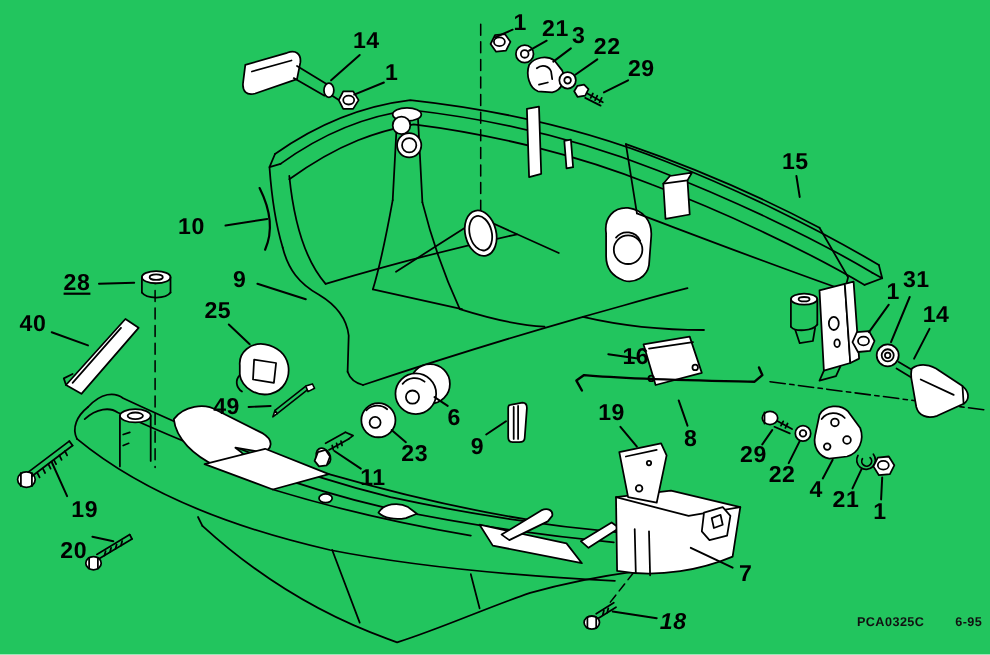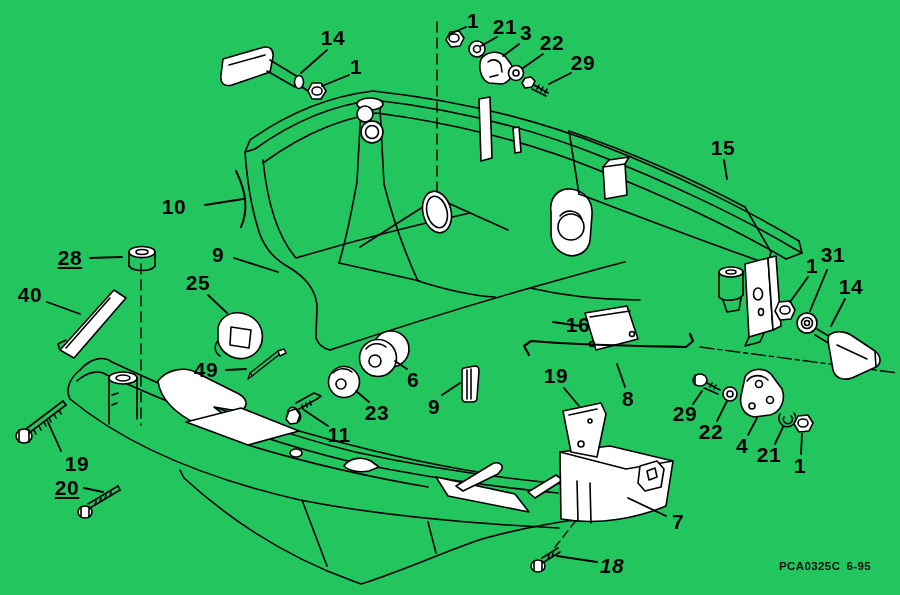--- a/index.html
+++ b/index.html
@@ -5,21 +5,21 @@
   html,body{margin:0;padding:0;background:#fff;}
   .stage{position:relative;width:900px;height:595px;background:#22c55e;overflow:hidden;
          font-family:"Liberation Sans",sans-serif;}
   .stage svg{position:absolute;left:0;top:0;}
   #callout-layer{position:absolute;left:0;top:0;width:900px;height:595px;pointer-events:none;}
   .callout{position:absolute;transform:translate(-50%,-50%);
            font:bold 21px "Liberation Sans",sans-serif;color:#000;letter-spacing:.5px;
            white-space:nowrap;}
   .footer{position:absolute;top:560px;left:779px;font:bold 11.5px "Liberation Sans",sans-serif;
           color:#111;letter-spacing:.4px;}
-  .footer .code{margin-right:6px;}
+  .footer .code{margin-right:28px;}
 </style>
 </head>
 <body>
 
 <div class="stage">
 
   <svg width="900" height="595" viewBox="0 0 900 595" stroke="#000" fill="none" stroke-width="1.6" stroke-linecap="round" stroke-linejoin="round">
 
     <g stroke-width="1.4">
       <path d="M437,22 L437,205" stroke-dasharray="10 6"></path>
@@ -323,21 +323,21 @@
       <div class="callout" style="left: 556px; top: 376px;">19</div>
       <div class="callout" style="left: 685px; top: 414px;">29</div>
       <div class="callout" style="left: 711px; top: 432px;">22</div>
       <div class="callout" style="left: 742px; top: 446px;">4</div>
       <div class="callout" style="left: 769px; top: 455px;">21</div>
       <div class="callout" style="left: 800px; top: 466px;">1</div>
       <div class="callout" style="left: 812px; top: 266px;">1</div>
       <div class="callout" style="left: 833px; top: 255px;">31</div>
       <div class="callout" style="left: 851px; top: 287px;">14</div>
       <div class="callout" style="left: 77px; top: 464px;">19</div>
-      <div class="callout" style="left: 67px; top: 488px; text-decoration: underline;">20</div>
+      <div class="callout" style="left: 67px; top: 501px;">20</div>
       <div class="callout" style="left: 678px; top: 522px;">7</div>
       <div class="callout" style="left: 612px; top: 566px; font-style: italic;">18</div>
     </div>
 
   <div class="footer">
     <span class="code">PCA0325C</span><span>6-95</span>
   </div>
 </div>
 
 </body></html>

